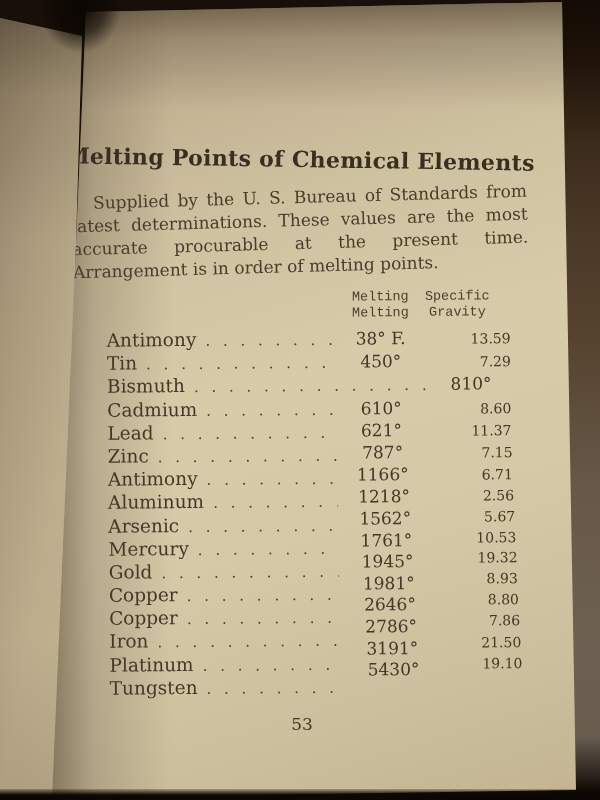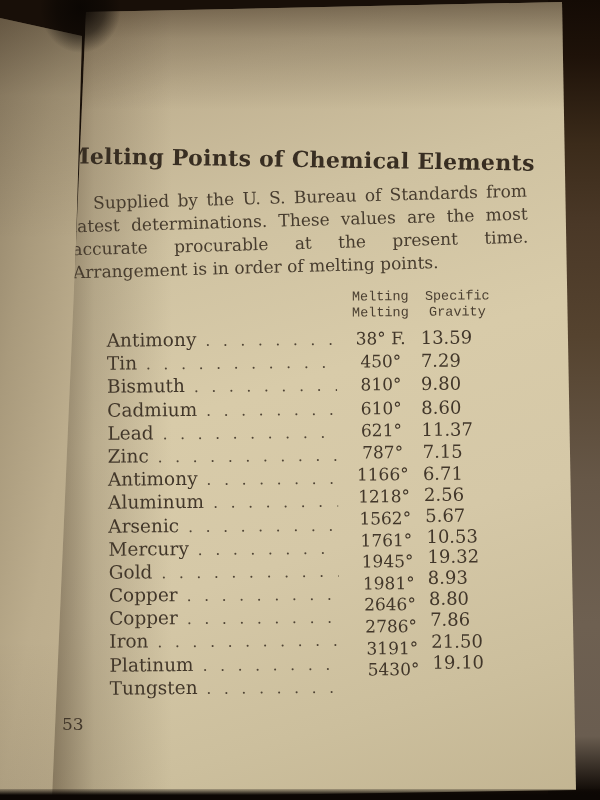--- a/index.html
+++ b/index.html
@@ -43,35 +43,35 @@
   .tableblock{margin-top:12px;transform:rotate(-0.5deg);}
   .col-headers{display:flex;align-items:flex-end;padding:0 28px 0 48px;font-size:13.5px;line-height:16px;color:#4a3f31;}
   .ch-spacer{flex:1;}
   .ch{width:80px;text-align:center;font-family:Liberation Mono, monospace;}
   .ch.gravity{width:90px;transform:translateX(-8px);}
   .tbody{margin-top:5px;}
   .trow{display:flex;align-items:baseline;height:23.2px;line-height:23.2px;padding:0 28px 0 48px;}
   .ename{font-size:18.5px;white-space:nowrap;}
   .dots{flex:1;overflow:hidden;white-space:nowrap;font-size:15px;letter-spacing:4px;opacity:.9;margin:0 4px 0 9px;}
   .mp{width:80px;text-align:center;font-size:17px;white-space:nowrap;}
-  .sg{width:90px;text-align:left;font-size:18px;white-space:nowrap;}
+  .sg{width:90px;text-align:right;font-size:14px;white-space:nowrap;}
   
   .trow:nth-child(5) .mp{transform:translate(0,-1px)}  .trow:nth-child(5) .sg{transform:translate(0,-1px)}
   .trow:nth-child(6) .mp{transform:translate(1px,-2px)} .trow:nth-child(6) .sg{transform:translate(1px,-2px)}
   .trow:nth-child(7) .mp{transform:translate(1px,-3px)} .trow:nth-child(7) .sg{transform:translate(1px,-3px)}
   .trow:nth-child(8) .mp{transform:translate(2px,-4px)} .trow:nth-child(8) .sg{transform:translate(2px,-5px)}
   .trow:nth-child(9) .mp{transform:translate(3px,-6px)} .trow:nth-child(9) .sg{transform:translate(3px,-8px)}
   .trow:nth-child(10) .mp{transform:translate(4px,-7px)} .trow:nth-child(10) .sg{transform:translate(4px,-10px)}
   .trow:nth-child(11) .mp{transform:translate(5px,-9px)} .trow:nth-child(11) .sg{transform:translate(5px,-13px)}
   .trow:nth-child(12) .mp{transform:translate(6px,-10px)} .trow:nth-child(12) .sg{transform:translate(5px,-15px)}
   .trow:nth-child(13) .mp{transform:translate(7px,-12px)} .trow:nth-child(13) .sg{transform:translate(6px,-17px)}
   .trow:nth-child(14) .mp{transform:translate(8px,-13px)} .trow:nth-child(14) .sg{transform:translate(7px,-19px)}
   .trow:nth-child(15) .mp{transform:translate(9px,-15px)} .trow:nth-child(15) .sg{transform:translate(8px,-21px)}
   .trow:nth-child(16) .mp{transform:translate(10px,-17px)} .trow:nth-child(16) .sg{transform:translate(9px,-23px)}
-  .pageno{margin-top:16px;font-size:17px;transform:translateX(2px);}
+  .pageno{margin-top:16px;text-align:center;font-size:17px;transform:translateX(2px);}
 </style>
 </head>
 <body>
 
 <div class="book">
   <div class="backdrop-right"></div>
   <div class="facing-page"></div>
 
   <div class="main-page">
     <div class="gutter-shadow"></div>
@@ -103,21 +103,20 @@
             <div class="trow">
               <span class="ename">Tin</span>
               <span class="dots">. . . . . . . . . . . . . . . . . . . . . . . .</span>
               <span class="mp">450°</span>
               <span class="sg">7.29</span>
             </div>
             <div class="trow">
               <span class="ename">Bismuth</span>
               <span class="dots">. . . . . . . . . . . . . . . . . . . . . . . .</span>
               <span class="mp">810°</span>
-              <span class="sg">9.80</span>
             </div>
             <div class="trow">
               <span class="ename">Cadmium</span>
               <span class="dots">. . . . . . . . . . . . . . . . . . . . . . . .</span>
               <span class="mp">610°</span>
               <span class="sg">8.60</span>
             </div>
             <div class="trow">
               <span class="ename">Lead</span>
               <span class="dots">. . . . . . . . . . . . . . . . . . . . . . . .</span>

